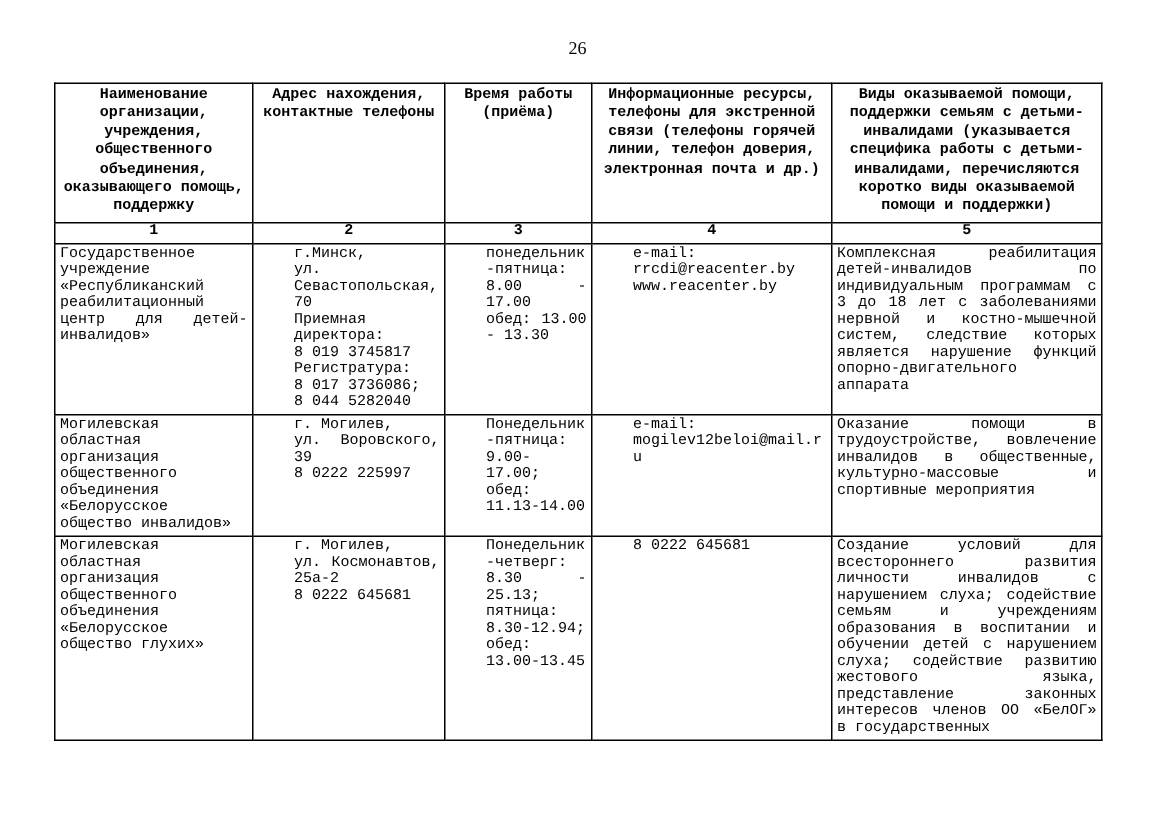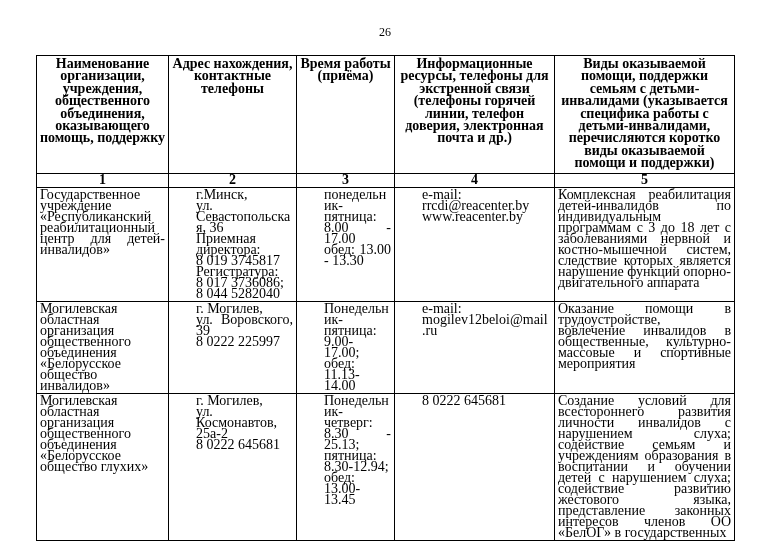--- a/index.html
+++ b/index.html
@@ -22,22 +22,23 @@
     text-align: center;
     font-size: 12px;
     line-height: 14px;
   }
   table.doc-table {
     position: absolute;
     top: 55px; left: 36px;
     width: 698px;
     border-collapse: collapse;
     table-layout: fixed;
-    font-size: 14px;
+    font-size: 10px;
     line-height: 11px;
+    font-family: Liberation Mono, monospace;
   }
   .doc-table th, .doc-table td {
     border: 1px solid #000;
     vertical-align: top;
     padding: 1px 3px 2px 3px;
     overflow: hidden;
     word-wrap: break-word;
   }
   .doc-table th {
     font-weight: bold;
@@ -88,21 +89,21 @@
         <td>2</td>
         <td>3</td>
         <td>4</td>
         <td>5</td>
       </tr>
 
       <tr>
         <td class="just">Государственное учреждение «Республиканский реабилитационный центр для детей-инвалидов»</td>
         <td class="just">
             <div class="cell-line">г.Минск,</div>
-            <div class="cell-line">ул. Севастопольская, 36</div>
+            <div class="cell-line">ул. Севастопольская, 70</div>
             <div class="cell-line">Приемная директора:</div>
             <div class="cell-line">8 019 3745817</div>
             <div class="cell-line">Регистратура:</div>
             <div class="cell-line">8 017 3736086;</div>
             <div class="cell-line">8 044 5282040</div>
           </td>
         <td class="just">
             <div class="cell-line">понедельник-пятница:</div>
             <div class="cell-line">8.00 - 17.00</div>
             <div class="cell-line">обед: 13.00 - 13.30</div>

